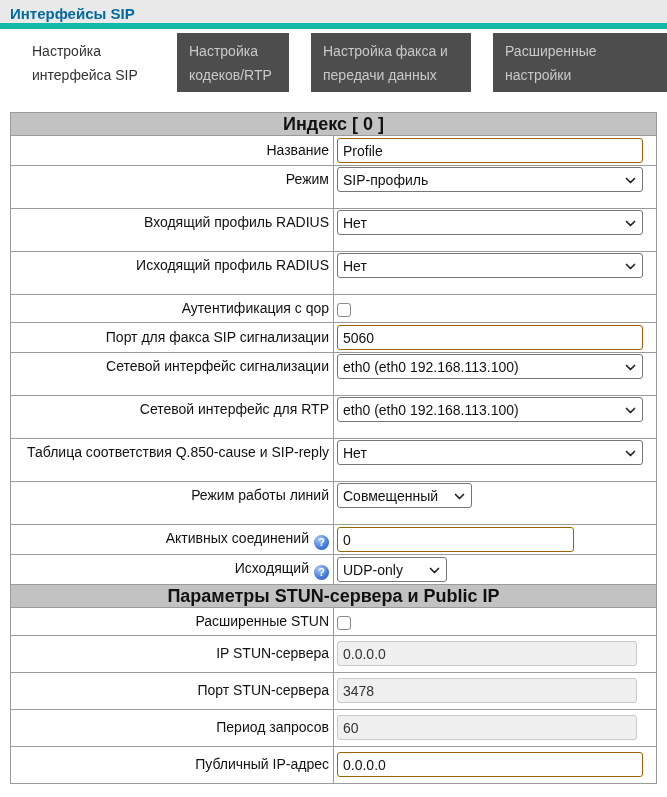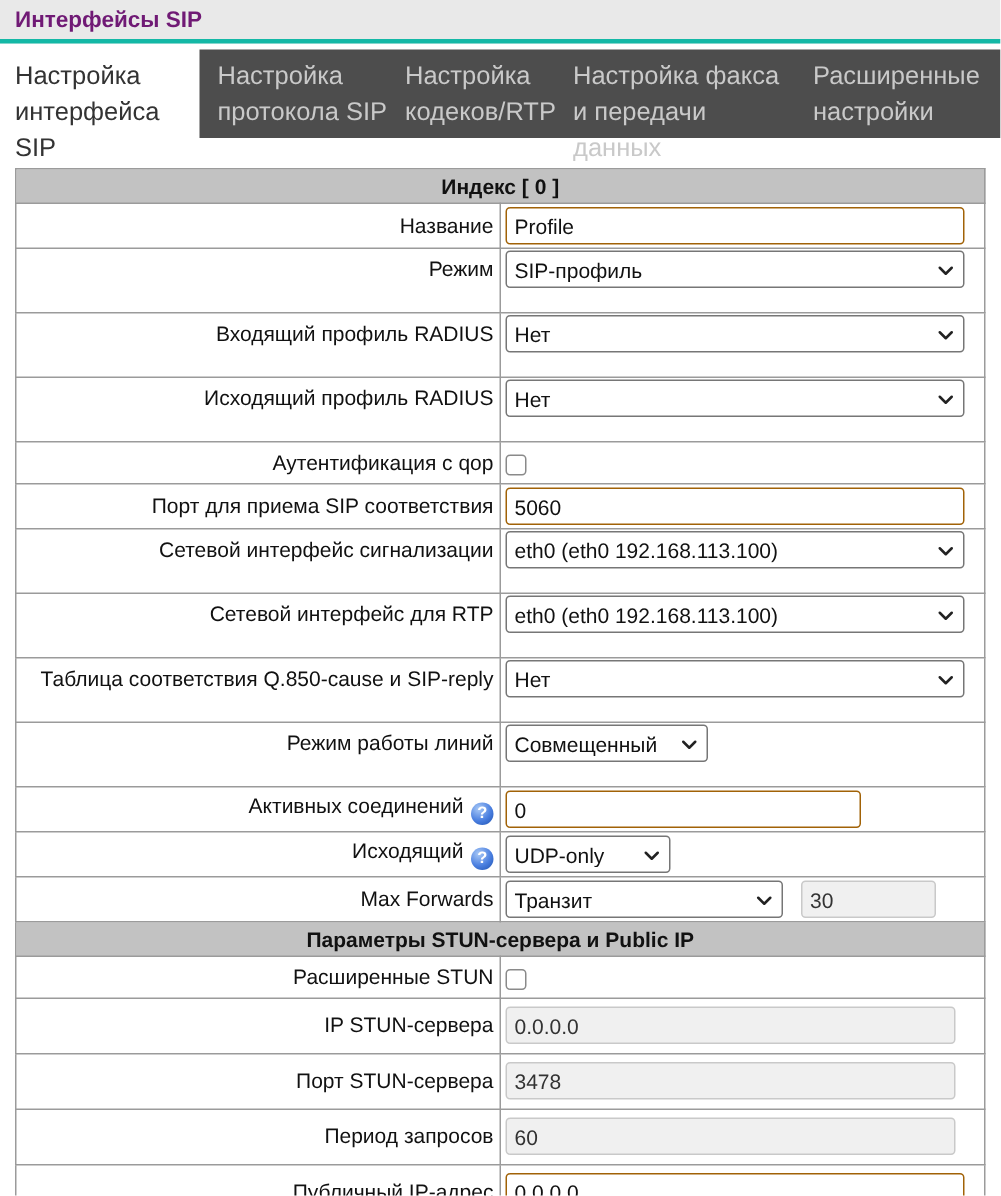--- a/index.html
+++ b/index.html
@@ -4,44 +4,44 @@
 <style>
   * { margin:0; padding:0; box-sizing:border-box; }
   html,body { background:#fff; }
   body {
     width:667px; height:797px; overflow:hidden;
     font-family:"Liberation Sans", sans-serif; color:#222;
   }
 
   
   .titlebar {
-    height:29px; background:#e9e9e9; border-bottom:3px solid #14b8a6;
-    font-size:15px; font-weight:bold; color:#701a75;
+    height:29px; background:#e9e9e9; border-bottom:6px solid #14b8a6;
+    font-size:15px; font-weight:bold; color:#0369a1;
     line-height:28px; padding-left:10px;
   }
 
   
   .tabs { display:flex; margin-top:4px; height:59px; }
   .tab {
-    font-size:17px; line-height:24px; padding:6px 0 0 12px;
-    background:#4d4d4d; color:#c9c9c9; cursor:pointer;
+    font-size:14px; line-height:24px; padding:6px 0 0 12px;
+    background:#4d4d4d; color:#c9c9c9; cursor:pointer;margin-left:22px;
   }
   .tab.active { background:#fff; color:#333; padding-left:10px; }
   .tab-filler { flex:1; background:#4d4d4d; }
   .t1{width:133px;} .t2{width:125px;} .t3{width:112px;} .t4{width:160px;} .t5{width:130px;}
 
   
   table.cfg {
     border-collapse:collapse; width:647px; margin:20px 10px 0 10px;
     font-size:14px; table-layout:fixed;
   }
   .cfg td, .cfg th { border:1px solid #9b9b9b; }
   th.section {
     background:#c2c2c2; font-weight:bold; text-align:center;
-    font-size:14px; height:23px; color:#111;
+    font-size:18px; height:23px; color:#111;
   }
   td.lbl {
     width:332px; text-align:right; padding:2px 4px 2px 2px;
     color:#111; line-height:17px;
   }
   td.ctl { padding:2px 4px 2px 3px; }
   tr.r-sel td { padding-top:1px; padding-bottom:16px; }
   tr.r-chk td { padding-top:5px; padding-bottom:5px; }
   tr.tall td { padding-top:5px; padding-bottom:6px; }
 
@@ -86,21 +86,20 @@
   .btn-apply { min-width:118px; }
   .btn-cancel { min-width:100px; }
 </style>
 </head>
 <body>
 
 <div class="titlebar">Интерфейсы SIP</div>
 
 <div class="tabs">
   <div class="tab active t1">Настройка интерфейса SIP</div>
-  <div class="tab t2">Настройка протокола SIP</div>
   <div class="tab t3">Настройка кодеков/RTP</div>
   <div class="tab t4">Настройка факса и передачи данных</div>
   <div class="tab t5">Расширенные настройки</div>
   <div class="tab-filler"></div>
 </div>
 
 <table class="cfg">
   <tbody>
       <tr>
     <th class="section" colspan="2">Индекс [ 0 ]</th>
@@ -146,21 +145,21 @@
       </span>
     </td>
   </tr>
 
   <tr class="r-chk">
     <td class="lbl">Аутентификация с qop</td>
     <td class="ctl"><input type="checkbox" style=""></td>
   </tr>
 
   <tr>
-    <td class="lbl">Порт для приема SIP соответствия</td>
+    <td class="lbl">Порт для факса SIP сигнализации</td>
     <td class="ctl"><input type="text" class="w-full" value="5060" style=""></td>
   </tr>
 
   <tr class="r-sel">
     <td class="lbl">Сетевой интерфейс сигнализации</td>
     <td class="ctl">
       <span class="sel w-full">
         <select><option>eth0 (eth0 192.168.113.100)</option></select>
         <svg class="chev" width="11" height="7" viewBox="0 0 11 7">
               <path d="M1.5 1.5 L5.5 5.5 L9.5 1.5" fill="none" stroke="#222" stroke-width="1.7" stroke-linecap="round" stroke-linejoin="round"></path>
@@ -219,31 +218,20 @@
     <td class="ctl">
       <span class="sel w-110">
         <select><option>UDP-only</option></select>
         <svg class="chev" width="11" height="7" viewBox="0 0 11 7">
               <path d="M1.5 1.5 L5.5 5.5 L9.5 1.5" fill="none" stroke="#222" stroke-width="1.7" stroke-linecap="round" stroke-linejoin="round"></path>
             </svg>
       </span>
     </td>
   </tr>
 
-  <tr>
-    <td class="lbl">Max Forwards</td>
-    <td class="ctl">
-      <span class="sel w-185">
-        <select><option>Транзит</option></select>
-        <svg class="chev" width="11" height="7" viewBox="0 0 11 7">
-              <path d="M1.5 1.5 L5.5 5.5 L9.5 1.5" fill="none" stroke="#222" stroke-width="1.7" stroke-linecap="round" stroke-linejoin="round"></path>
-            </svg>
-      </span><input type="text" class="w-90 ml12 ro" disabled="" value="30" style="">
-    </td>
-  </tr>
 
   <tr>
     <th class="section" colspan="2">Параметры STUN-сервера и Public IP</th>
   </tr>
 
   <tr class="r-chk">
     <td class="lbl">Расширенные STUN</td>
     <td class="ctl"><input type="checkbox" style=""></td>
   </tr>
 

